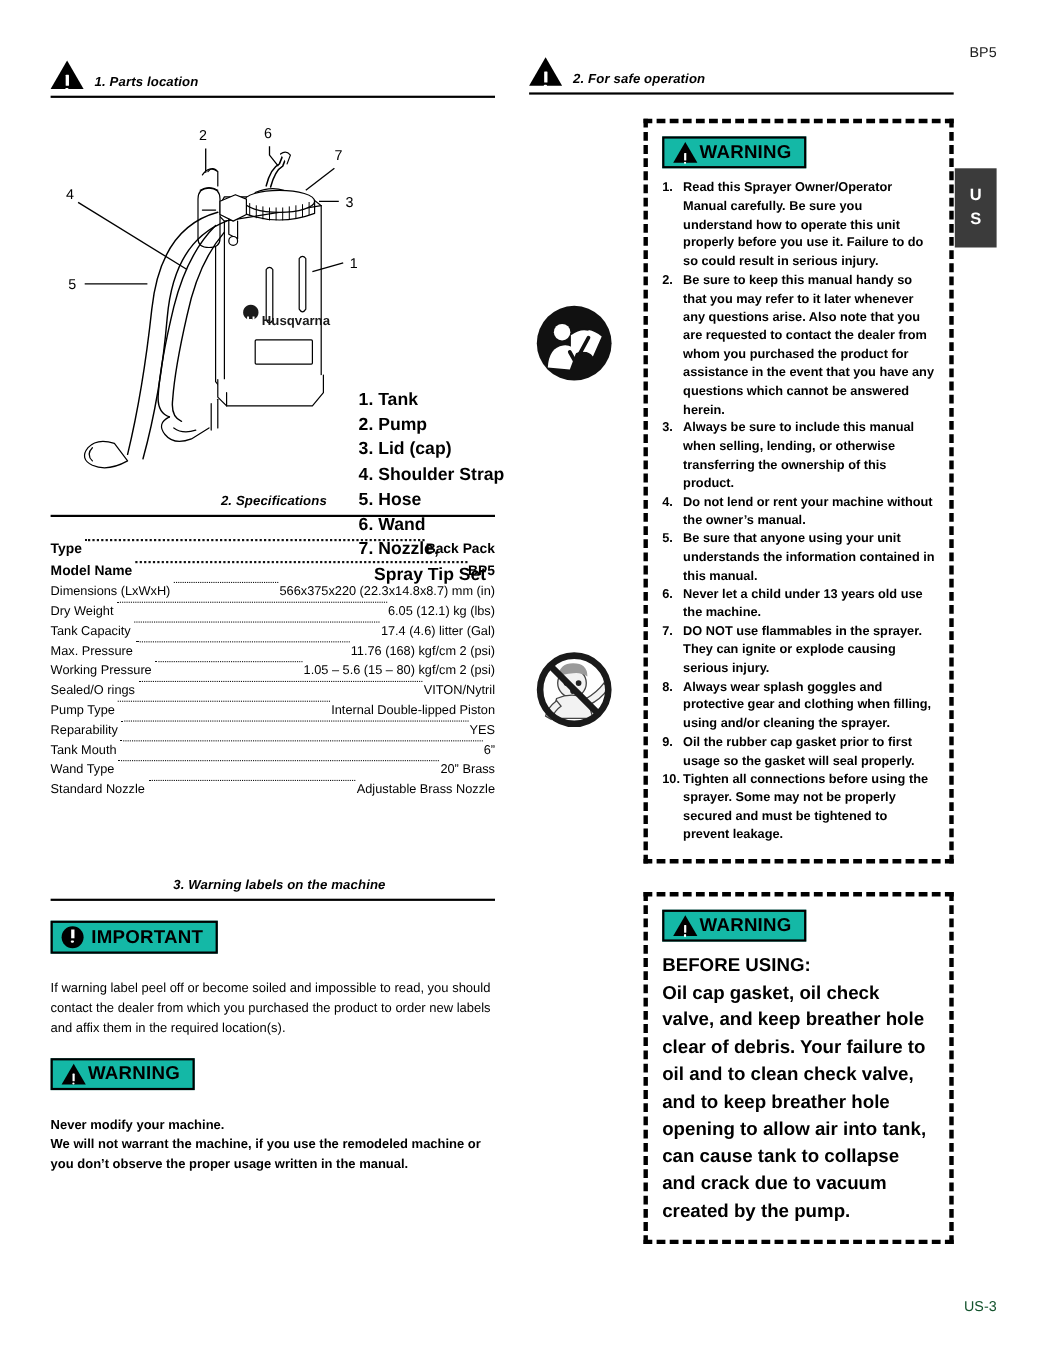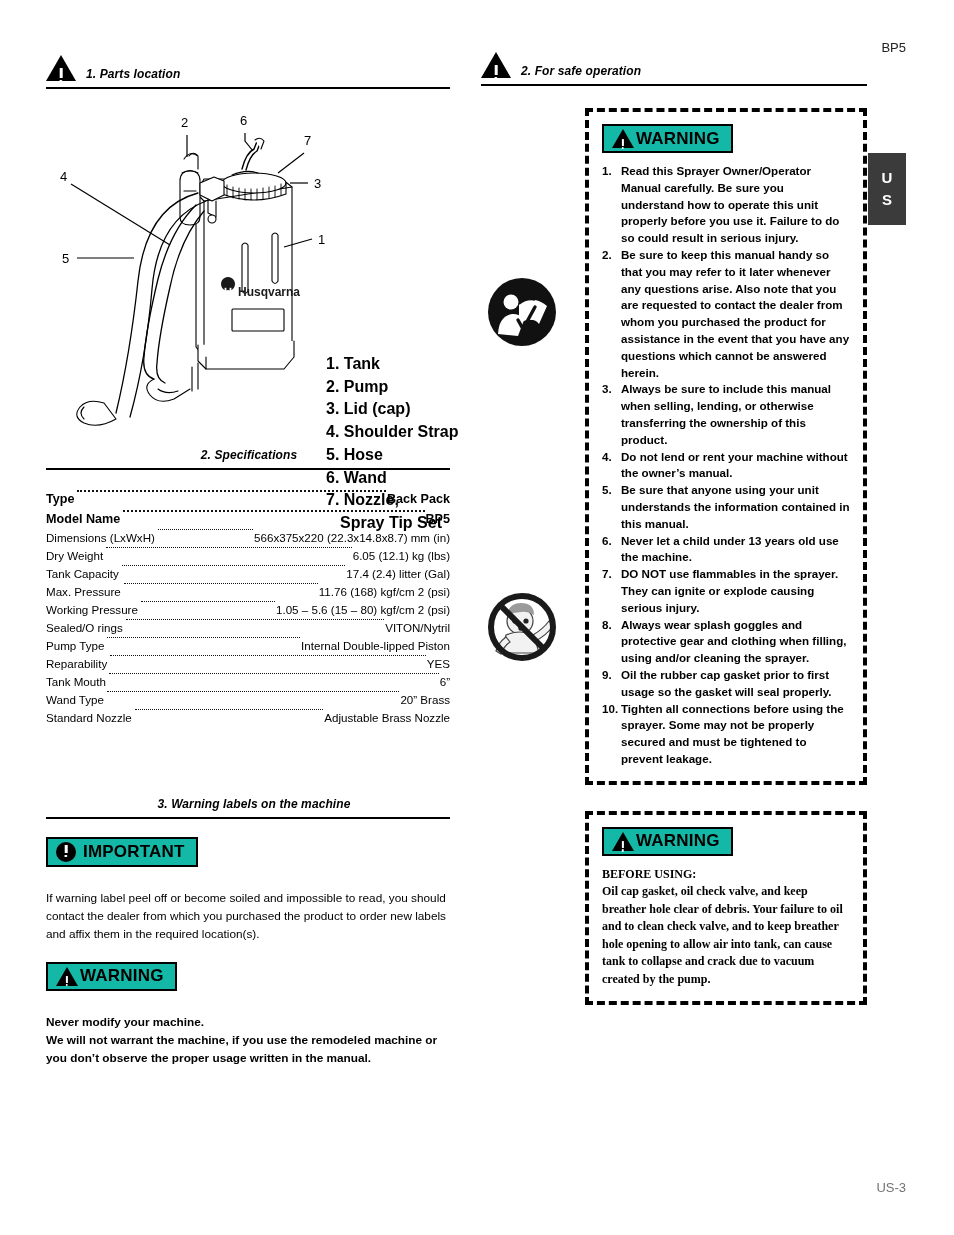--- a/index.html
+++ b/index.html
@@ -15,21 +15,21 @@
     overflow: hidden;
   }
 
   
   .page-header-code {
     position: absolute; top: 40px; right: 48px;
     font-size: 13px; color: #222;
   }
   .page-footer-code {
     position: absolute; bottom: 40px; right: 48px;
-    font-size: 13px; color: #737373;
+    font-size: 13px; color: #14532d;
   }
   .lang-tab {
     position: absolute; top: 153px; right: 48px;
     width: 38px; height: 72px;
     background: #3b3b3b;
     color: #fff;
     display: flex; flex-direction: column;
     align-items: center; justify-content: center;
     font-size: 15px; font-weight: bold;
     line-height: 1.45;
@@ -180,22 +180,22 @@
   }
   .warn-list li {
     display: flex; margin-bottom: 0;
   }
   .warn-list li .num {
     flex: 0 0 auto; width: 19px;
     text-align: left;
   }
   .warn-list li .txt { flex: 1 1 auto; }
   .before-using {
-    font-size: 12px; font-weight: bold;
-    line-height: 1.46; margin-top: 10px; font-family: Liberation Serif, serif;
+    font-size: 17px; font-weight: bold;
+    line-height: 1.46; margin-top: 10px;
   }
   .before-using .hdr { display: block; }
 
   
   .picto {
     position: absolute; left: 5px;
     width: 72px; height: 72px;
   }
   .picto-read { top: 168px; }
   .picto-nochild { top: 483px; }
@@ -342,21 +342,21 @@
       <span class="v">566x375x220 (22.3x14.8x8.7) mm (in)</span>
     </div>
     <div class="spec-row">
       <span class="k">Dry Weight</span>
       <span class="dots"></span>
       <span class="v">6.05 (12.1) kg (lbs)</span>
     </div>
     <div class="spec-row">
       <span class="k">Tank Capacity</span>
       <span class="dots"></span>
-      <span class="v">17.4 (2.4) litter (Gal)</span>
+      <span class="v">17.4 (4.6) litter (Gal)</span>
     </div>
     <div class="spec-row">
       <span class="k">Max. Pressure</span>
       <span class="dots"></span>
       <span class="v">11.76 (168) kgf/cm 2 (psi)</span>
     </div>
     <div class="spec-row">
       <span class="k">Working Pressure</span>
       <span class="dots"></span>
       <span class="v">1.05 – 5.6 (15 – 80) kgf/cm 2 (psi)</span>

